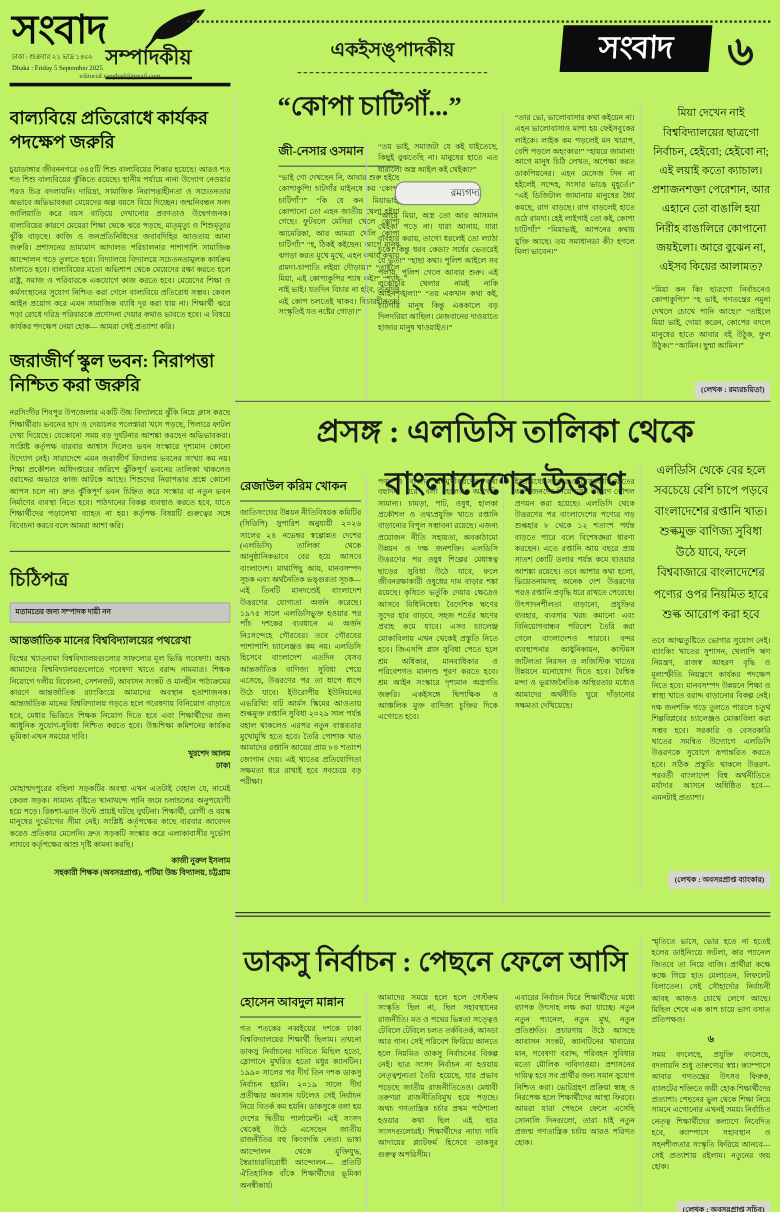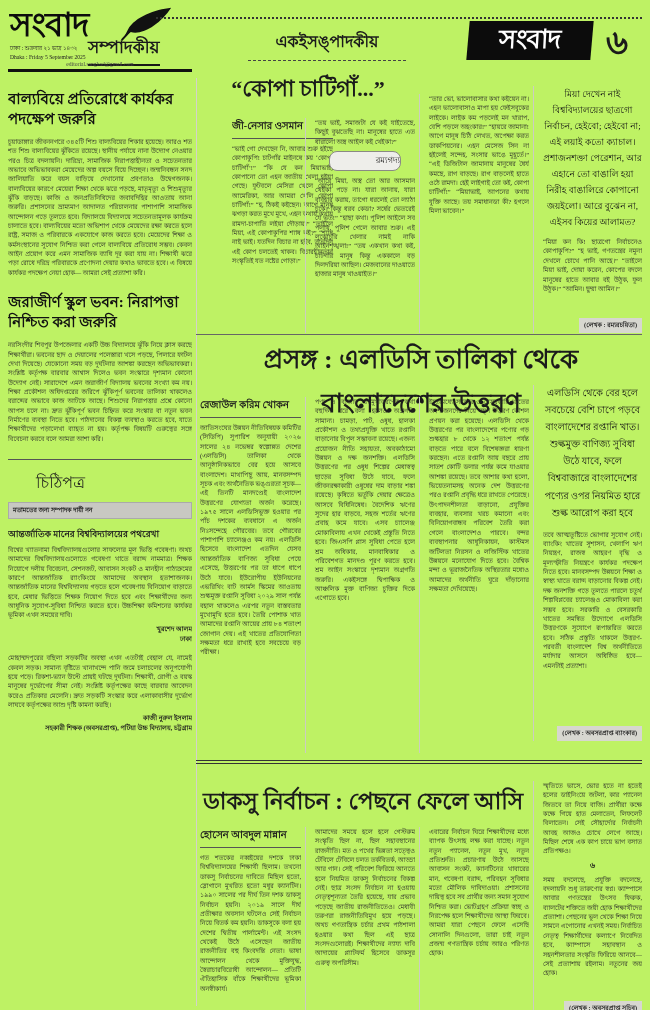--- a/index.html
+++ b/index.html
@@ -27,21 +27,21 @@
     font-size:26px; letter-spacing:-1px; transform:skewX(2deg); }
   .page-number{ position:absolute; left:606px; top:16px; font-size:34px; font-weight:700; }
 
   
   .left-col{ position:absolute; left:8px; top:78px; width:184px; height:928px; overflow:hidden; }
   .v-rule{ position:absolute; left:196px; top:78px; height:928px; border-left:1px solid #d3d2ca; }
   .ed-head{ font-size:15px; font-weight:700; line-height:1.3; margin:12px 0 8px 0; color:#111; }
   .bt{ font-size:6.4px; line-height:1.46; text-align:justify; color:#262626; }
   .ed-body{ margin-bottom:16px; }
   .lc-rule{ border:none; border-top:1px solid #555; margin:4px 0 10px 0; }
-  .letters-title{ font-size:16px; font-weight:400; margin-bottom:5px;margin-left:28px; }
+  .letters-title{ font-size:16px; font-weight:700; margin-bottom:5px; }
   .disclaimer-bar{ background:#c8c8c2; border:1px solid #aaa; font-size:6.2px; font-weight:700;
     padding:2px 4px; margin-bottom:9px; }
   .letters-grid{ display:grid; grid-template-columns:1fr; gap:10px; }
   .letter-head{ font-size:9px; font-weight:700; line-height:1.35; margin-bottom:5px; }
   .signature{ margin-top:4px; text-align:right; font-weight:700; font-size:6.5px; line-height:1.5; }
 
   
   .sec{ position:absolute; left:200px; width:442px; }
   .sec1{ top:76px; height:257px; }
   .rule1{ position:absolute; left:196px; top:334px; width:446px; border-top:1px solid #666; }

